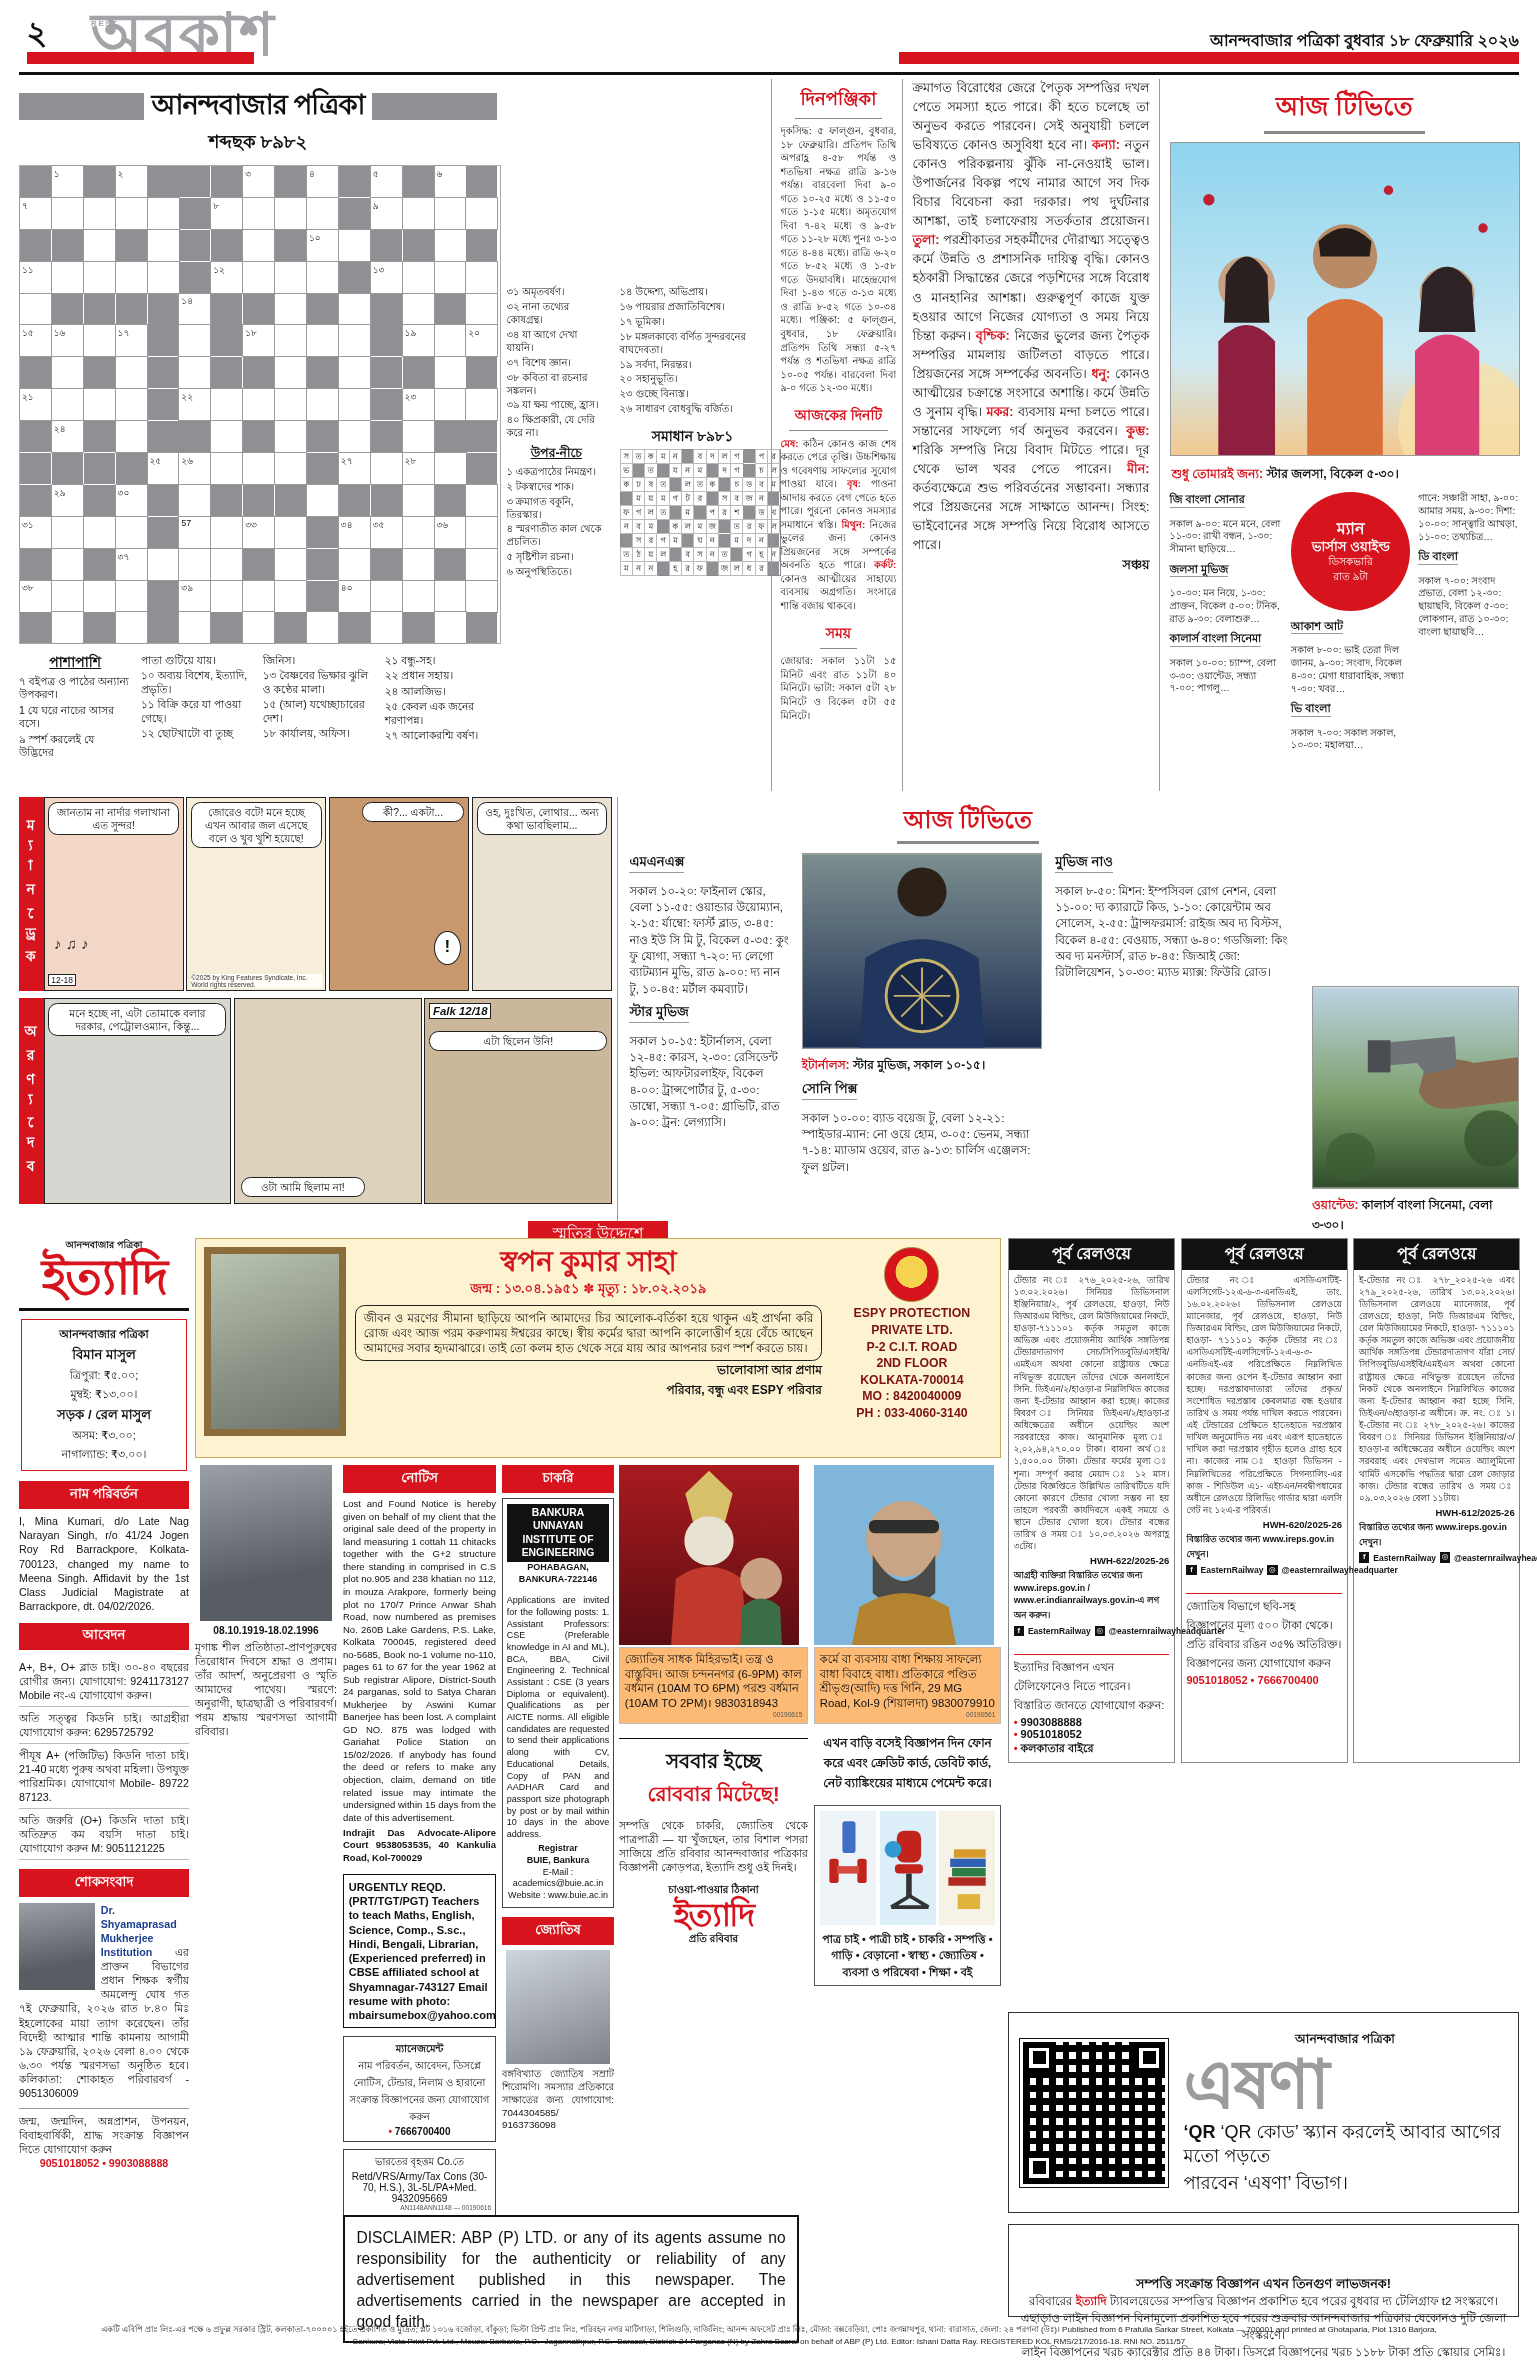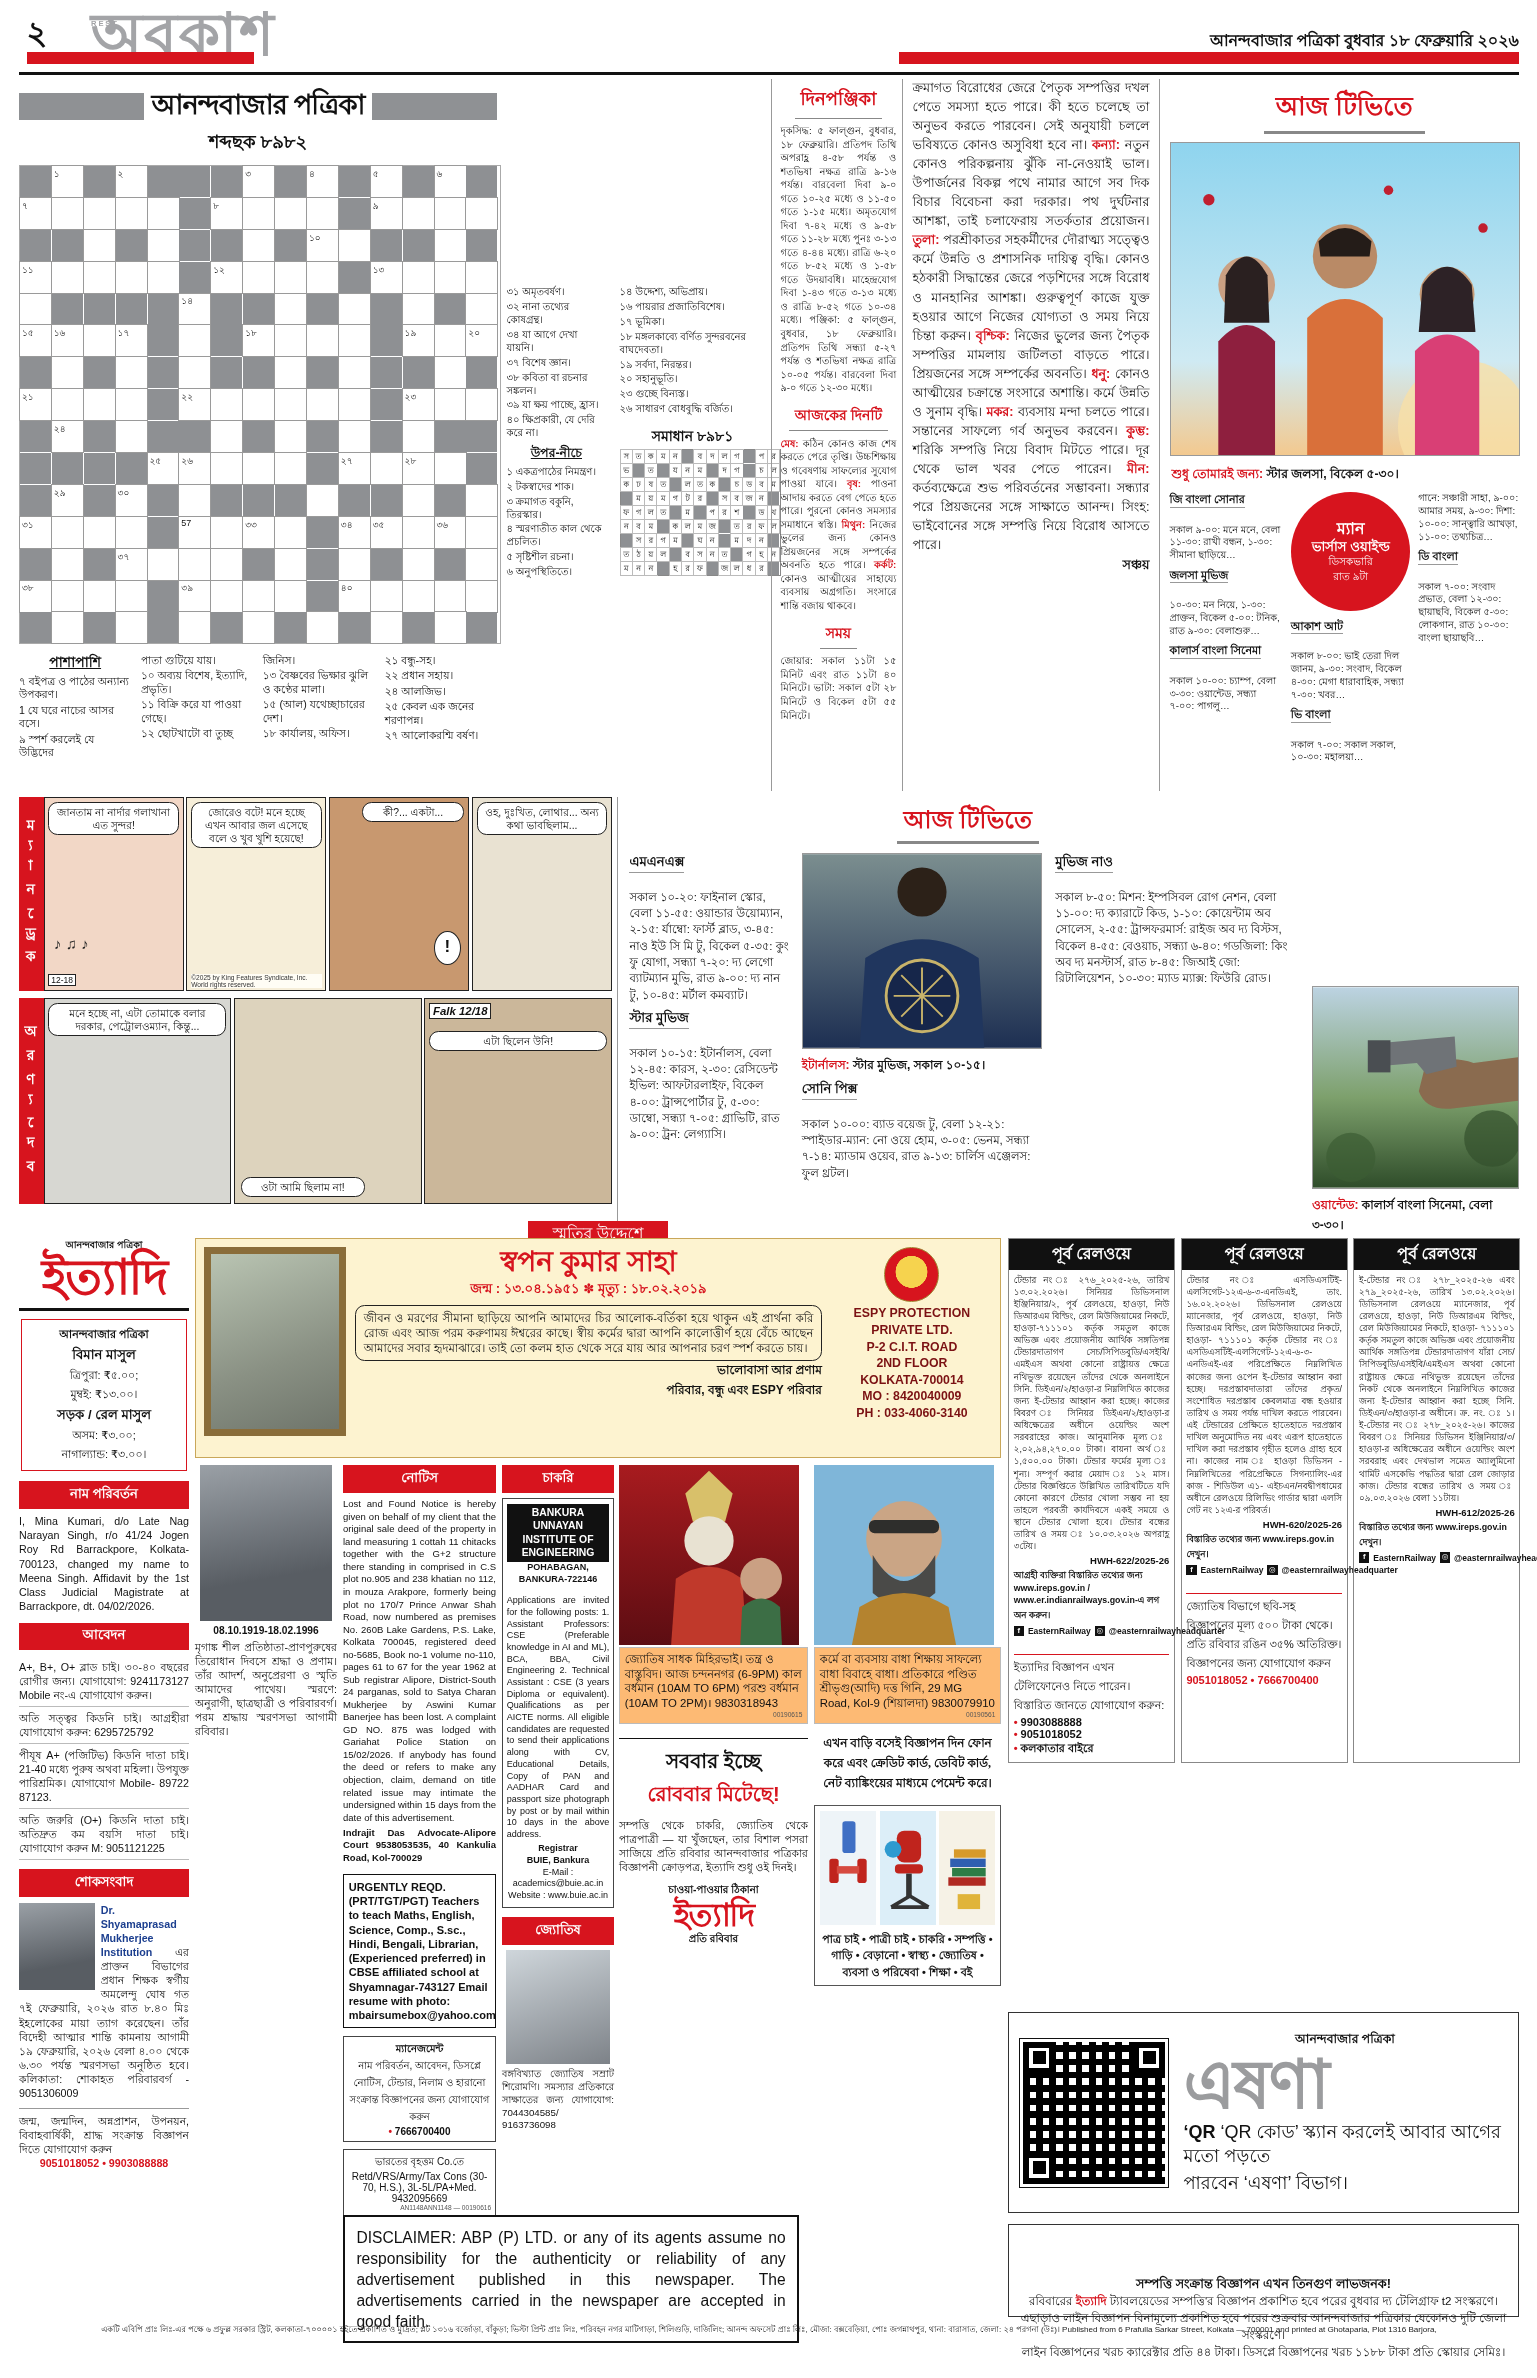--- a/index.html
+++ b/index.html
@@ -56,21 +56,21 @@
   .segp .lead{color:#d7141e;}
   .colE .segp{font-size:12.7px;line-height:1.5;}
 
   .tv-head{font-size:25.6px;font-weight:bold;color:#d7141e;text-align:center;margin:7.6px 0 1.9px;}
   .tv-underline{width:161px;height:2.8px;background:#888;margin:0 auto 7.6px;}
   .tv-photo{width:348px;height:312px;border:0.9px solid #999;}
   .tv-cap{font-size:12.3px;font-weight:bold;margin:5.7px 1.9px 7.6px;}
   .tv-cols{display:flex;gap:7.6px;}
   .tv-c{font-size:9.7px;line-height:1.32;}
   .tvl{margin-bottom:5.7px;}
-  .tvh{font-weight:bold;font-size:11px;border-bottom:0.9px solid #999;margin-bottom:16px;width:fit-content;}
+  .tvh{font-weight:bold;font-size:11px;border-bottom:0.9px solid #999;margin-bottom:10px;width:fit-content;}
   .badge{width:119px;height:119px;border-radius:50%;background:#d7141e;color:#fff;display:flex;flex-direction:column;
          align-items:center;justify-content:center;text-align:center;margin:0 auto 7.6px;line-height:1.15;}
   .badge .b1{font-size:16px;font-weight:bold;}
   .badge .b2{font-size:13.2px;font-weight:bold;}
   .badge .b3{font-size:10.4px;margin-top:2.8px;}
 
   
   .mid-region{top:797px;left:19px;width:1500px;height:435px;}
   .strip{display:flex;position:absolute;left:0;width:593px;}
   .strip-label{width:24.6px;background:#d7141e;color:#fff;font-weight:bold;font-size:14px;
@@ -1139,16 +1139,17 @@
     <div>
       <span>রবিবারের </span><span class="red bold">ইত্যাদি</span><span> ট্যাবলয়েডের সম্পত্তি'র বিজ্ঞাপন প্রকাশিত হবে পরের বুধবার দ্য টেলিগ্রাফ t2 সংস্করণে।</span>
     </div>
     <div>এছাড়াও লাইন বিজ্ঞাপন বিনামূল্যে প্রকাশিত হবে পরের শুক্রবার আনন্দবাজার পত্রিকার যেকোনও দুটি জেলা সংস্করণে।</div>
     <div>লাইন বিজ্ঞাপনের খরচ ক্যারেক্টার প্রতি ৪৪ টাকা। ডিসপ্লে বিজ্ঞাপনের খরচ ১১৮৮ টাকা প্রতি স্কোয়ার সেমিঃ।</div>
   </div>
 </div>
 
 <div class="abs footer">
   <div>একটি এবিপি প্রাঃ লিঃ-এর পক্ষে ৬ প্রফুল্ল সরকার স্ট্রিট, কলকাতা-৭০০০০১ হইতে প্রকাশিত ও মুদ্রিত; প্লট ১৩১৬ বর্জোড়া, বাঁকুড়া; ভিস্টা প্রিন্ট প্রাঃ লিঃ, পরিবহন নগর মাটিগাড়া, শিলিগুড়ি, দার্জিলিং; আনন্দ অফসেট প্রাঃ লিঃ, মৌজা: বক্সবেড়িয়া, পোঃ জগন্নাথপুর, থানা: বারাসাত, জেলা: ২৪ পরগনা (উঃ)। Published from 6 Prafulla Sarkar Street, Kolkata — 700001 and printed at Ghotaparia, Plot 1316 Barjora,</div>
+  <div>Bankura; Vista Print Pvt. Ltd., Mouza: Barbaria, P.O.- Jagannathpur, P.S.- Barasat, District: 24 Parganas (N) by Zahra Basrai on behalf of ABP (P) Ltd. Editor: Ishani Datta Ray.  REGISTERED KOL RMS/217/2016-18. RNI NO. 2511/57</div>
 </div>
 
 </div>
 
 
 </body></html>

